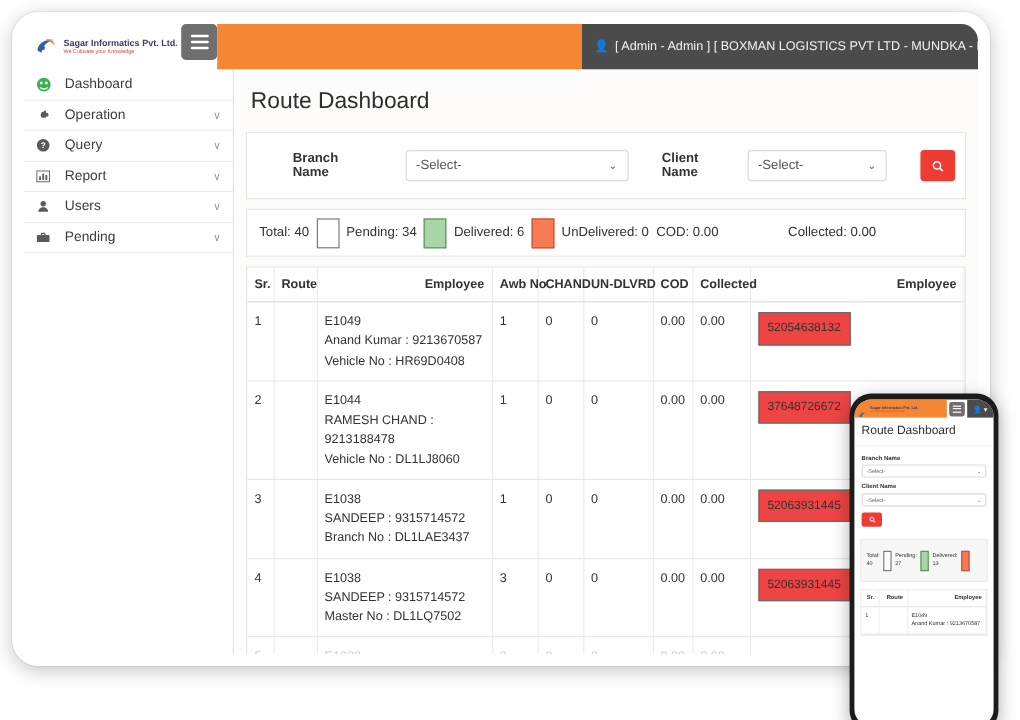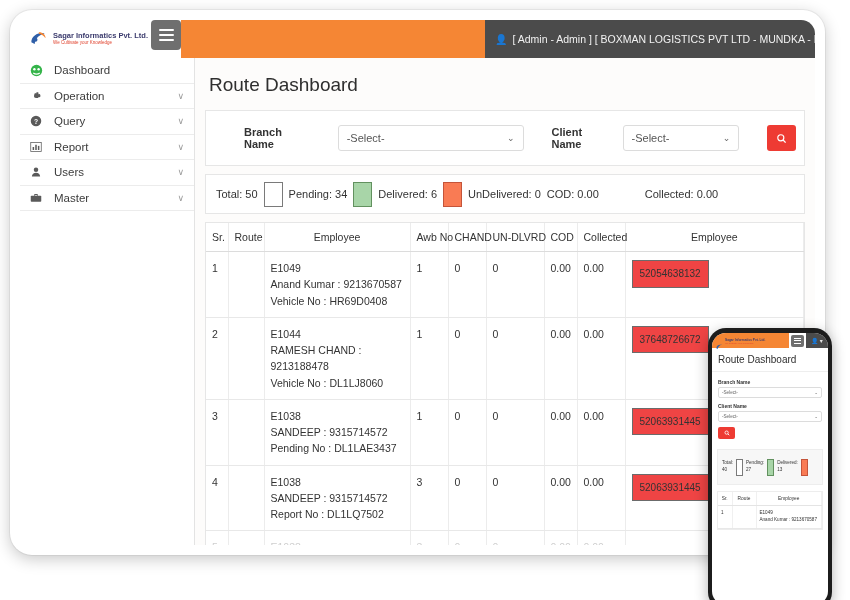--- a/index.html
+++ b/index.html
@@ -90,27 +90,27 @@
   .stats {
     margin: 8px 10px 0 10px; background: #fff; border: 1px solid #e6e6e6;
     height: 40px; display: flex; align-items: center; padding: 0 10px; gap: 6px;
     font-size: 11px; color: #333;
   }
   .sw { width: 19px; height: 25px; border: 1px solid #7a7a7a; }
   .sw.white { background: #ffffff; }
   .sw.green { background: #a8d5a8; border-color:#62915f; }
   .sw.orange { background: #f97b54; border-color:#c4543a; }
   .stat-gap-a { }
-  .stat-gap-b { margin-left: 40px; }
+  .stat-gap-b { margin-left: 52px; }
 
   
   .table-wrap { margin: 8px 10px 0 10px; background: #fff; border: 1px solid #e6e6e6; overflow: hidden; }
   table { border-collapse: collapse; width: 100%; font-size: 10.5px; color: #333; table-layout: fixed; }
   thead th {
-    text-align: center; font-weight: 400; padding: 8px 6px; border-bottom: 1px solid #dcdcdc;
+    text-align: right; font-weight: 700; padding: 8px 6px; border-bottom: 1px solid #dcdcdc;
     border-right: 1px solid #ececec; font-size: 10.5px; white-space: nowrap;
   }
   tbody td {
     padding: 8px 6px; border-bottom: 1px solid #e8e8e8; border-right: 1px solid #ececec;
     vertical-align: top; line-height: 1.55;
   }
   .c-sr { width: 22px; } .c-rt { width: 36px; } .c-emp { width: 146px; }
   .c-awb { width: 38px; } .c-dl { width: 38px; } .c-ud { width: 58px; }
   .c-cod { width: 33px; } .c-col { width: 48px; } .c-det { width: auto; }
   .awb-chip {
@@ -247,21 +247,21 @@
           <span class="nav-label">Users</span>
           <span class="chev">∨</span>
         </div>
         <div class="nav-item">
           <span class="nav-icon">
             <svg viewBox="0 0 16 16" width="12" height="12" fill="#5a5a5a">
                   <rect x="1" y="5" width="14" height="8" rx="1"></rect>
                   <path d="M5.5 5V3.6A1.1 1.1 0 016.6 2.5h2.8a1.1 1.1 0 011.1 1.1V5h-1.4V3.9H6.9V5z"></path>
                 </svg>
           </span>
-          <span class="nav-label">Master</span>
+          <span class="nav-label">Pending</span>
           <span class="chev">∨</span>
         </div>
       </div>
 
       <div class="content">
         <div class="page-title">Route Dashboard</div>
 
         <div class="panel">
           <div class="filter-row">
             <span class="flabel lbl-branch">Branch Name</span>
@@ -277,21 +277,21 @@
             <div class="srch-btn">
               <svg viewBox="0 0 16 16" width="11" height="11">
                     <circle cx="7" cy="7" r="4.4" fill="none" stroke="#fff" stroke-width="1.7"></circle>
                     <line x1="10.3" y1="10.3" x2="14" y2="14" stroke="#fff" stroke-width="1.9"></line>
                   </svg>
             </div>
           </div>
         </div>
 
         <div class="stats">
-          <span>Total: 50</span>
+          <span>Total: 40</span>
           <span class="sw white"></span>
           <span>Pending: 34</span>
           <span class="sw green"></span>
           <span>Delivered: 6</span>
           <span class="sw orange"></span>
           <span>UnDelivered: 0</span>
           <span class="stat-gap-a">COD: 0.00</span>
           <span class="stat-gap-b">Collected: 0.00</span>
         </div>
 
@@ -359,41 +359,41 @@
                     <span class="awb-chip">37648726672</span>
                   </div>
                 </td>
               </tr>
               <tr>
                 <td>3</td>
                 <td></td>
                 <td>
                   <div>E1038</div>
                   <div>SANDEEP : 9315714572</div>
-                  <div>Pending No : DL1LAE3437</div>
+                  <div>Branch No : DL1LAE3437</div>
                 </td>
                 <td>1</td>
                 <td>0</td>
                 <td>0</td>
                 <td>0.00</td>
                 <td>0.00</td>
                 <td>
                   <div class="chip-row">
                     <span class="awb-chip">52063931445</span>
                     <span class="awb-chip">520962</span>
                   </div>
                 </td>
               </tr>
               <tr>
                 <td>4</td>
                 <td></td>
                 <td>
                   <div>E1038</div>
                   <div>SANDEEP : 9315714572</div>
-                  <div>Report No : DL1LQ7502</div>
+                  <div>Master No : DL1LQ7502</div>
                 </td>
                 <td>3</td>
                 <td>0</td>
                 <td>0</td>
                 <td>0.00</td>
                 <td>0.00</td>
                 <td>
                   <div class="chip-row">
                     <span class="awb-chip">52063931445</span>
                     <span class="awb-chip">520962</span>

